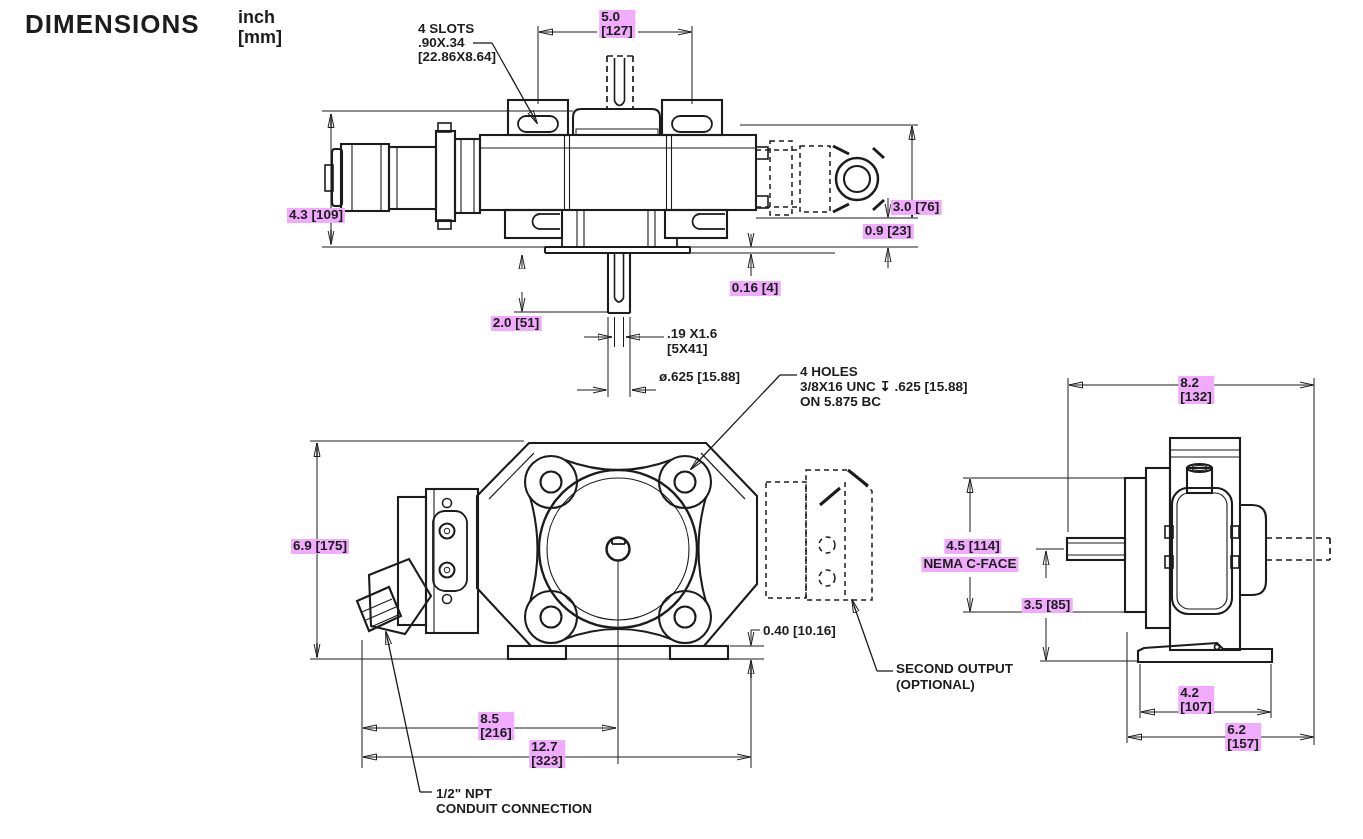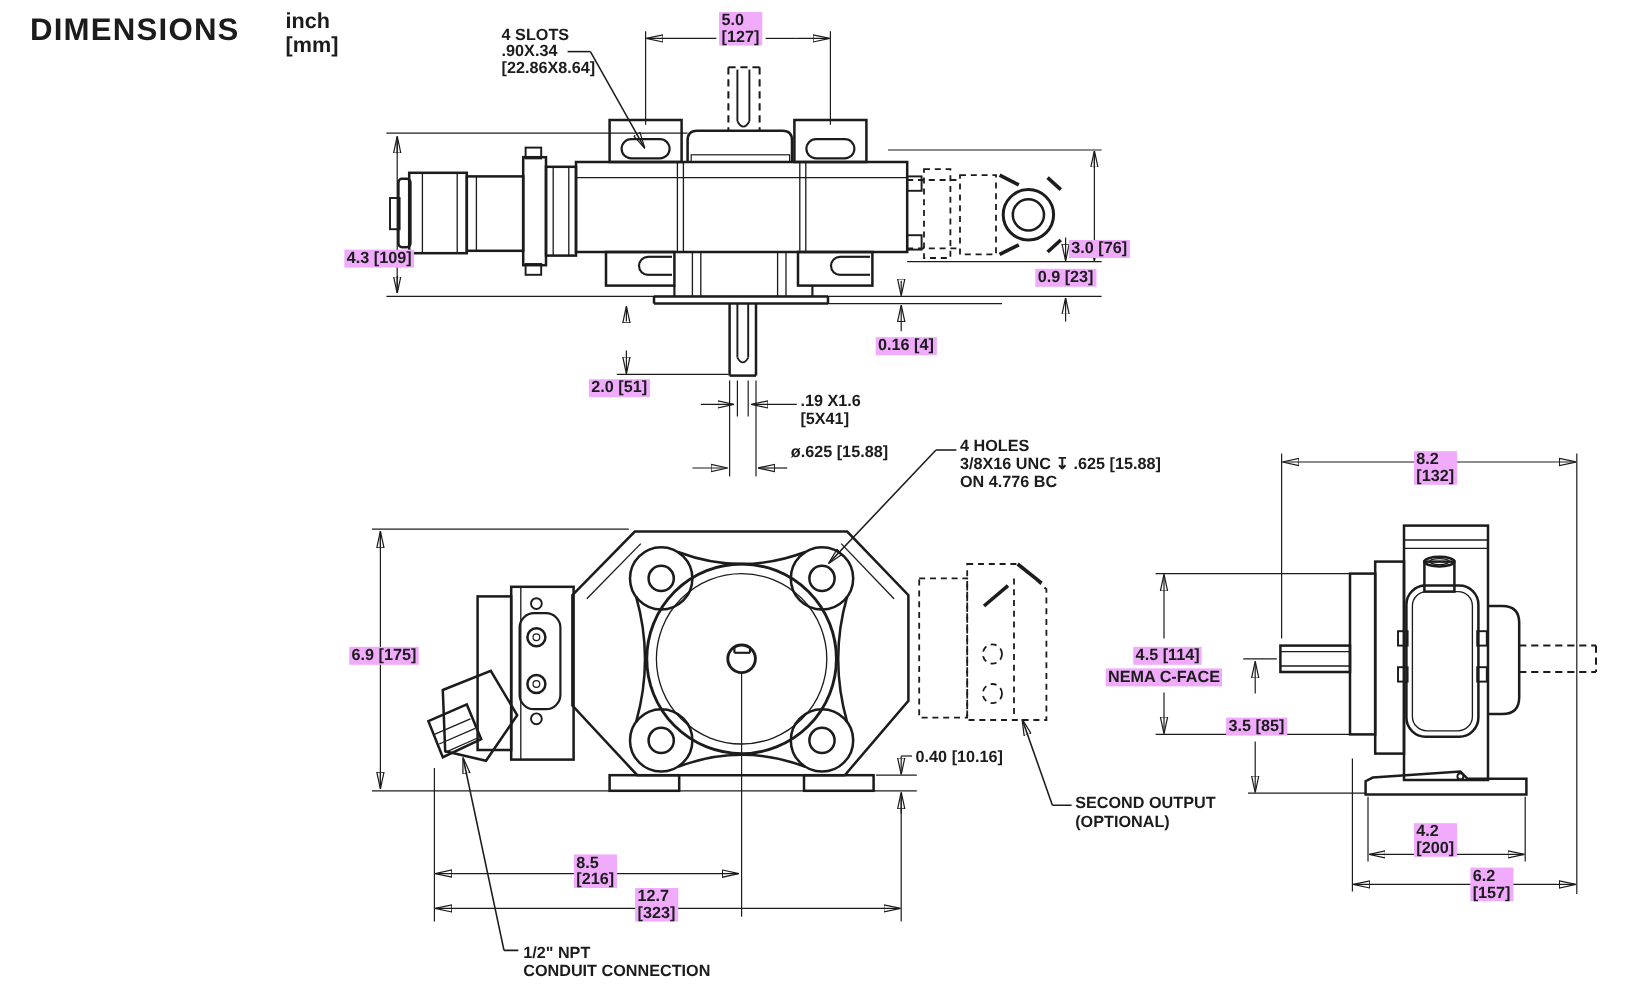--- a/index.html
+++ b/index.html
@@ -323,21 +323,21 @@
   <div class="lbl ctr bg" style="left:755px;top:281px;">0.16 [4]</div>
   <div class="lbl" style="left:667px;top:327px;line-height:14.5px;">
     <div>.19 X1.6</div>
     <div>[5X41]</div>
   </div>
   <div class="lbl" style="left:659px;top:370px;">ø.625 [15.88]</div>
 
   <div class="lbl" style="left:800px;top:364px;line-height:15px;">
     <div>4 HOLES</div>
     <div>3/8X16 UNC ↧ .625 [15.88]</div>
-    <div>ON 4.776 BC</div>
+    <div>ON 5.875 BC</div>
   </div>
   <div class="lbl ctr bg" style="left:320px;top:539px;">6.9 [175]</div>
   <div class="lbl" style="left:763px;top:624px;text-align:right;">0.40 [10.16]</div>
   <div class="lbl ctr bg" style="left:496px;top:712px;line-height:14px;">
     <div>8.5</div>
     <div>[216]</div>
   </div>
   <div class="lbl ctr bg" style="left:547px;top:740px;line-height:14px;">
     <div>12.7</div>
     <div>[323]</div>
@@ -353,20 +353,20 @@
 
   <div class="lbl ctr bg" style="left:1196px;top:376px;line-height:14px;">
     <div>8.2</div>
     <div>[132]</div>
   </div>
   <div class="lbl ctr bg" style="left:973px;top:539px;">4.5 [114]</div>
   <div class="lbl ctr bg" style="left:970px;top:557px;">NEMA C-FACE</div>
   <div class="lbl ctr bg" style="left:1047px;top:598px;">3.5 [85]</div>
   <div class="lbl ctr bg" style="left:1196px;top:686px;line-height:14px;">
     <div>4.2</div>
-    <div>[200]</div>
+    <div>[107]</div>
   </div>
   <div class="lbl ctr bg" style="left:1243px;top:723px;line-height:14px;">
     <div>6.2</div>
     <div>[157]</div>
   </div>
 
 </div>
 
 </body></html>

